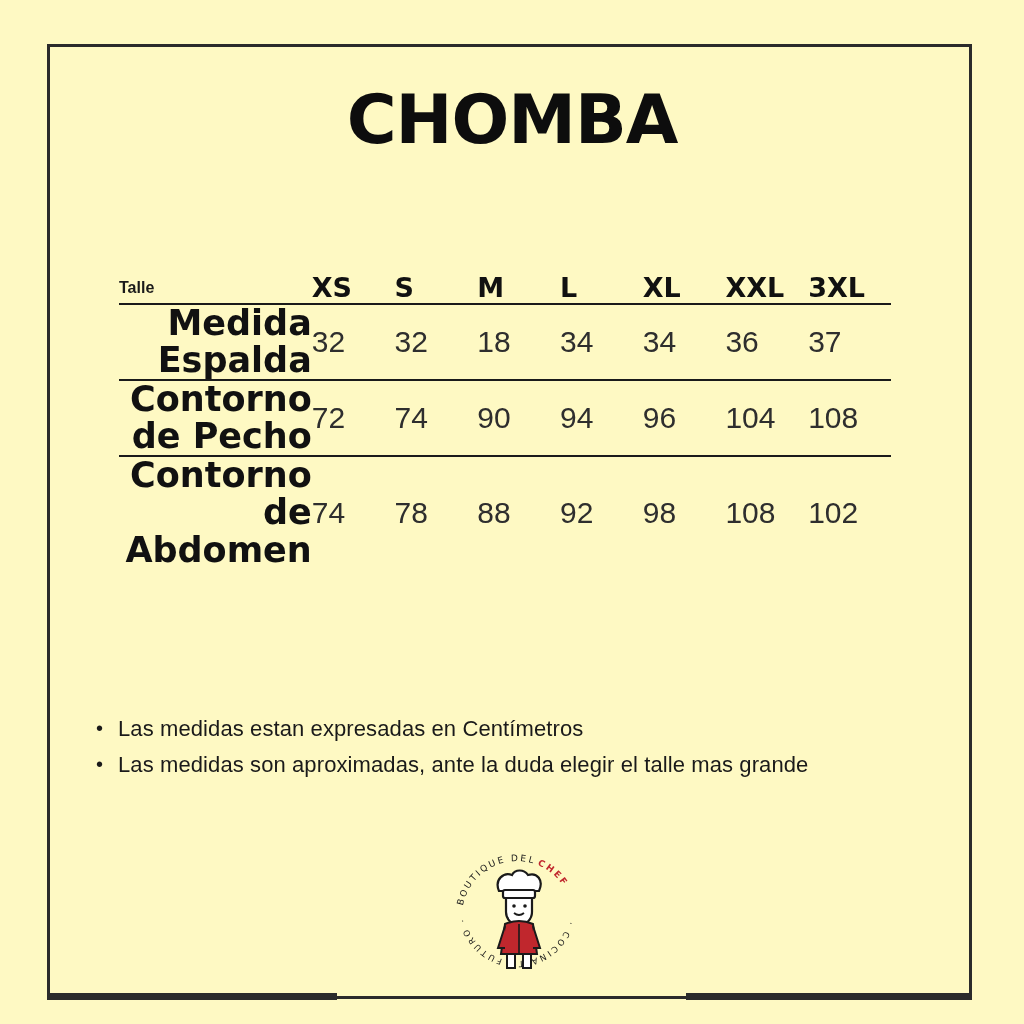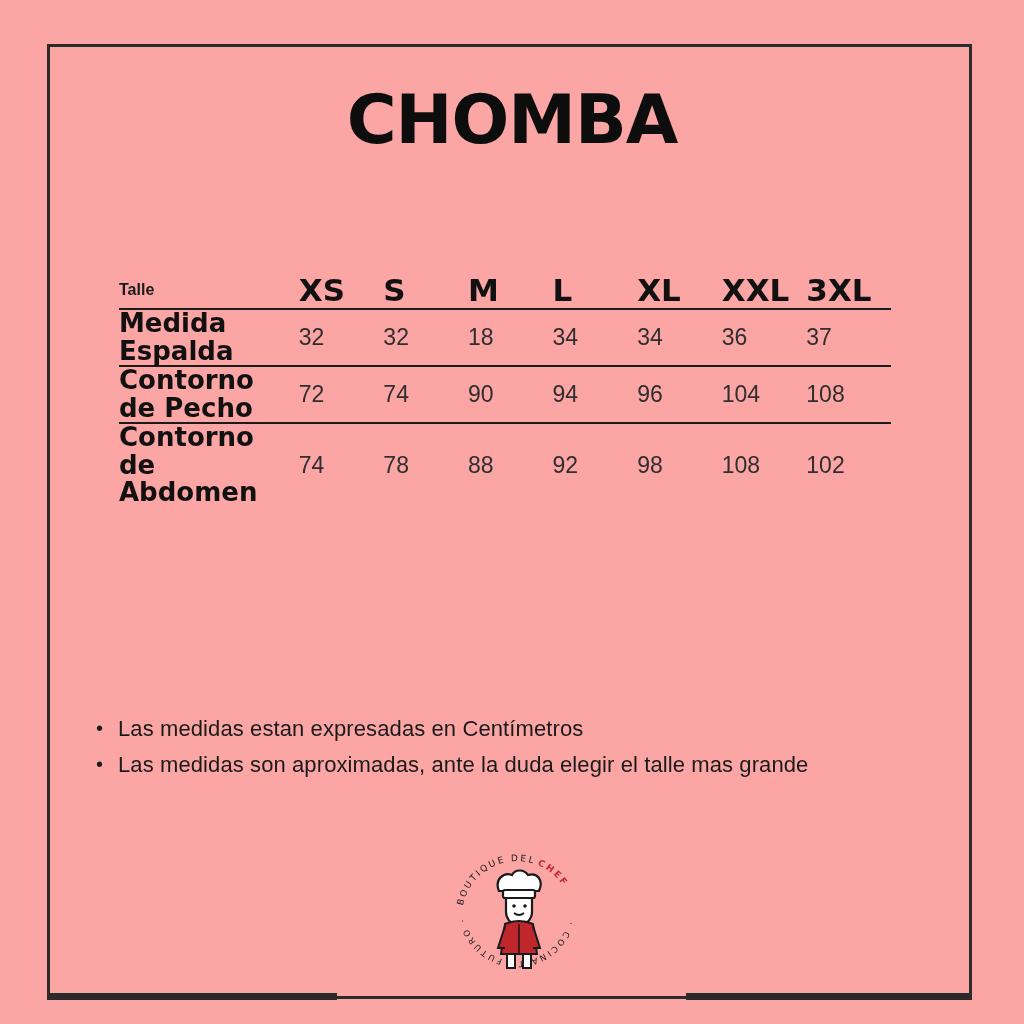--- a/index.html
+++ b/index.html
@@ -5,21 +5,21 @@
   * { box-sizing: border-box; }
   html, body {
     margin: 0; padding: 0;
     width: 1024px; height: 1024px;
     background: #ffffff;
     font-family: "Liberation Sans", sans-serif;
   }
   #page {
     position: relative;
     width: 1024px; height: 1024px;
-    background: #fca5a5;
+    background: #fef9c3;
     overflow: hidden;
   }
   
   .frame {
     position: absolute;
     left: 47px; top: 44px;
     width: 925px; height: 955px;
     border: 3px solid #2b2b2b;
   }
   
@@ -57,41 +57,41 @@
     border-collapse: collapse;
     color: #1a1a1a;
   }
   table.sizes th, table.sizes td {
     padding: 0;
     vertical-align: middle;
   }
   th.rowhead, th.colhead {
     font-family: "DejaVu Sans", sans-serif;
     font-weight: bold;
-    font-size: 31px;
+    font-size: 27px;
     color: #111;
   }
   th.colhead { text-align: left; width: 80px; padding-bottom: 10px;}
   th.rowhead {
-    text-align: left;
+    text-align: right;
     width: 170px;
-    font-size: 26px;
+    font-size: 35px;
     line-height: 1.06;
     padding: 8px 8px 8px 0;
   }
   th.corner {
     text-align: left;
     width: 170px;
     padding-bottom: 10px;
     padding-left: 28px;
   }
   td.val {
     font-family: "Liberation Sans", sans-serif;
     font-weight: 400;
-    font-size: 23px;
+    font-size: 30px;
     color: #2e2e2e;
     text-align: left;
     padding: 16px 0;
   }
   tr.hdr-row th { border-bottom: 2.5px solid #1a1a1a; }
   tr.data-row td, tr.data-row th { border-bottom: 2.5px solid #1a1a1a; }
   tr.data-row.last td, tr.data-row.last th { border-bottom: none; }
 
   .notes {
     position: absolute;

